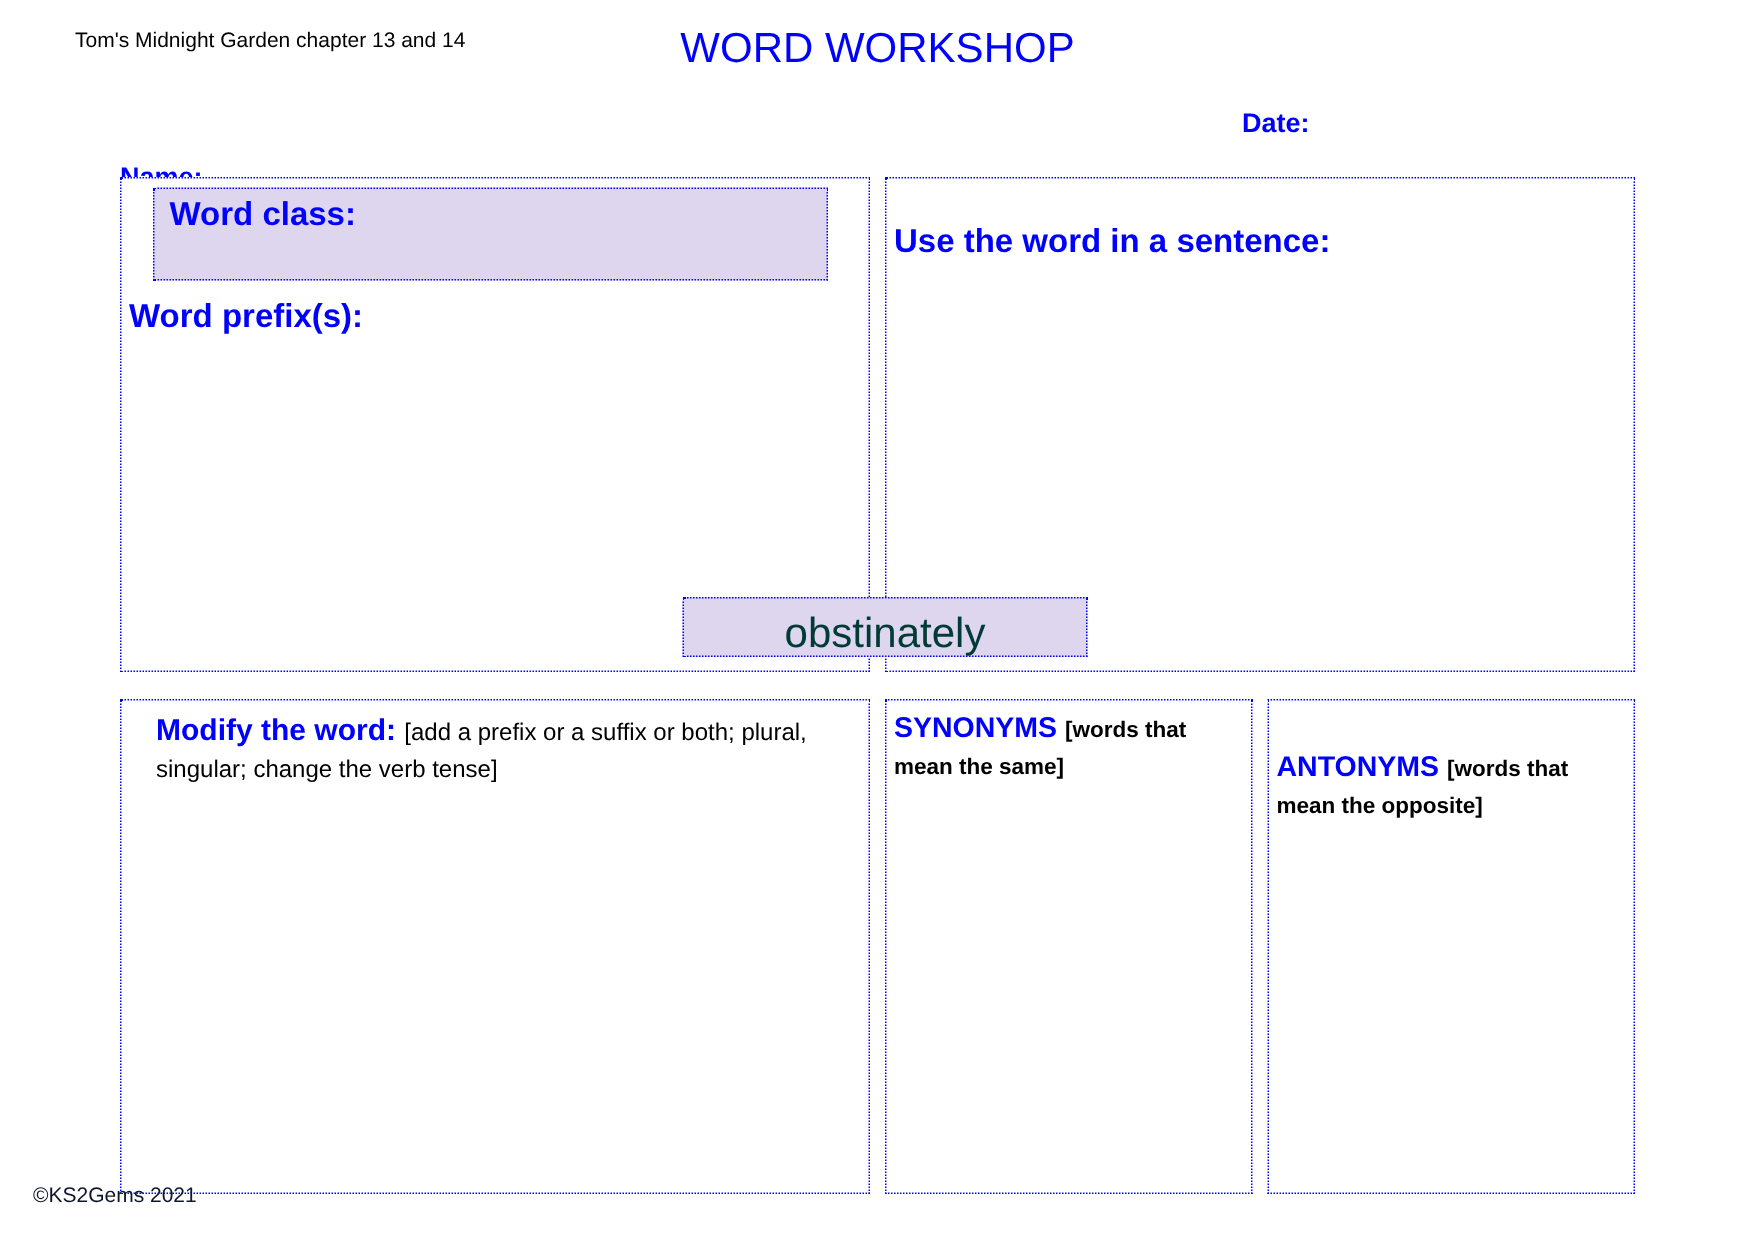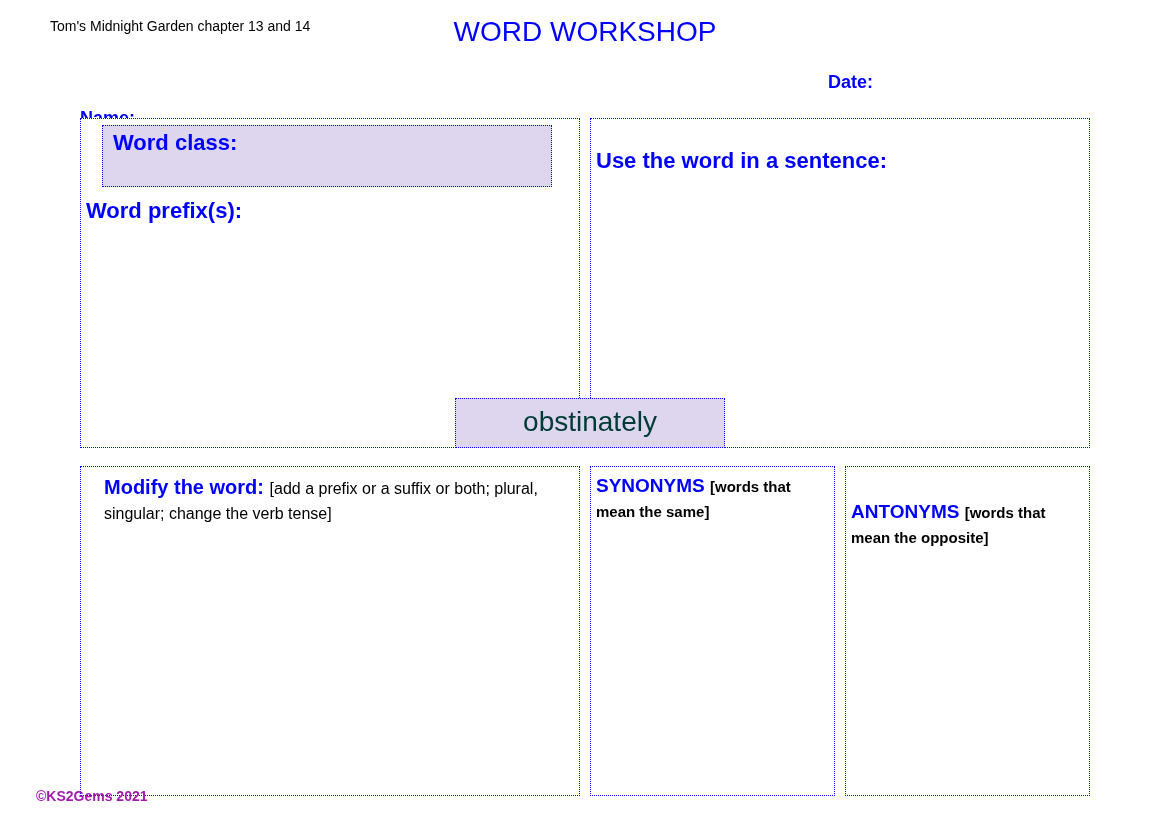--- a/index.html
+++ b/index.html
@@ -86,21 +86,21 @@
     font-size: 22px;
     font-weight: bold;
     color: #0000ff;
     margin-top: 24px;
   }
   .center-word {
     position: absolute;
     left: 455px;
     top: 398px;
     width: 270px;
-    height: 50px;
+    height: 40px;
     background: #ded5ef;
     border: 1px dotted #0000ff;
     text-align: center;
     font-size: 28px;
     color: #003b36;
     line-height: 46px;
     z-index: 10;
   }
   .modify-sub {
     position: absolute;
@@ -139,26 +139,25 @@
     font-weight: bold;
     color: #000;
     line-height: 1.5;
   }
   .ant-label .lead {
     font-size: 19px;
     color: #0000ff;
   }
   .copyright {
     position: absolute;
-    left: 36px;
+    left: 22px;
     top: 788px;
     font-family: Arial, sans-serif;
     font-size: 14px;
-    color: #a21caf;
-    font-weight: bold;
+    color: #0f172a;
   }
 </style>
 </head>
 <body>
 
 <div class="chapter">Tom's Midnight Garden chapter 13 and 14</div>
 <div class="title">WORD WORKSHOP</div>
 <div class="name-label">Name:</div>
 <div class="date-label">Date:</div>
 

